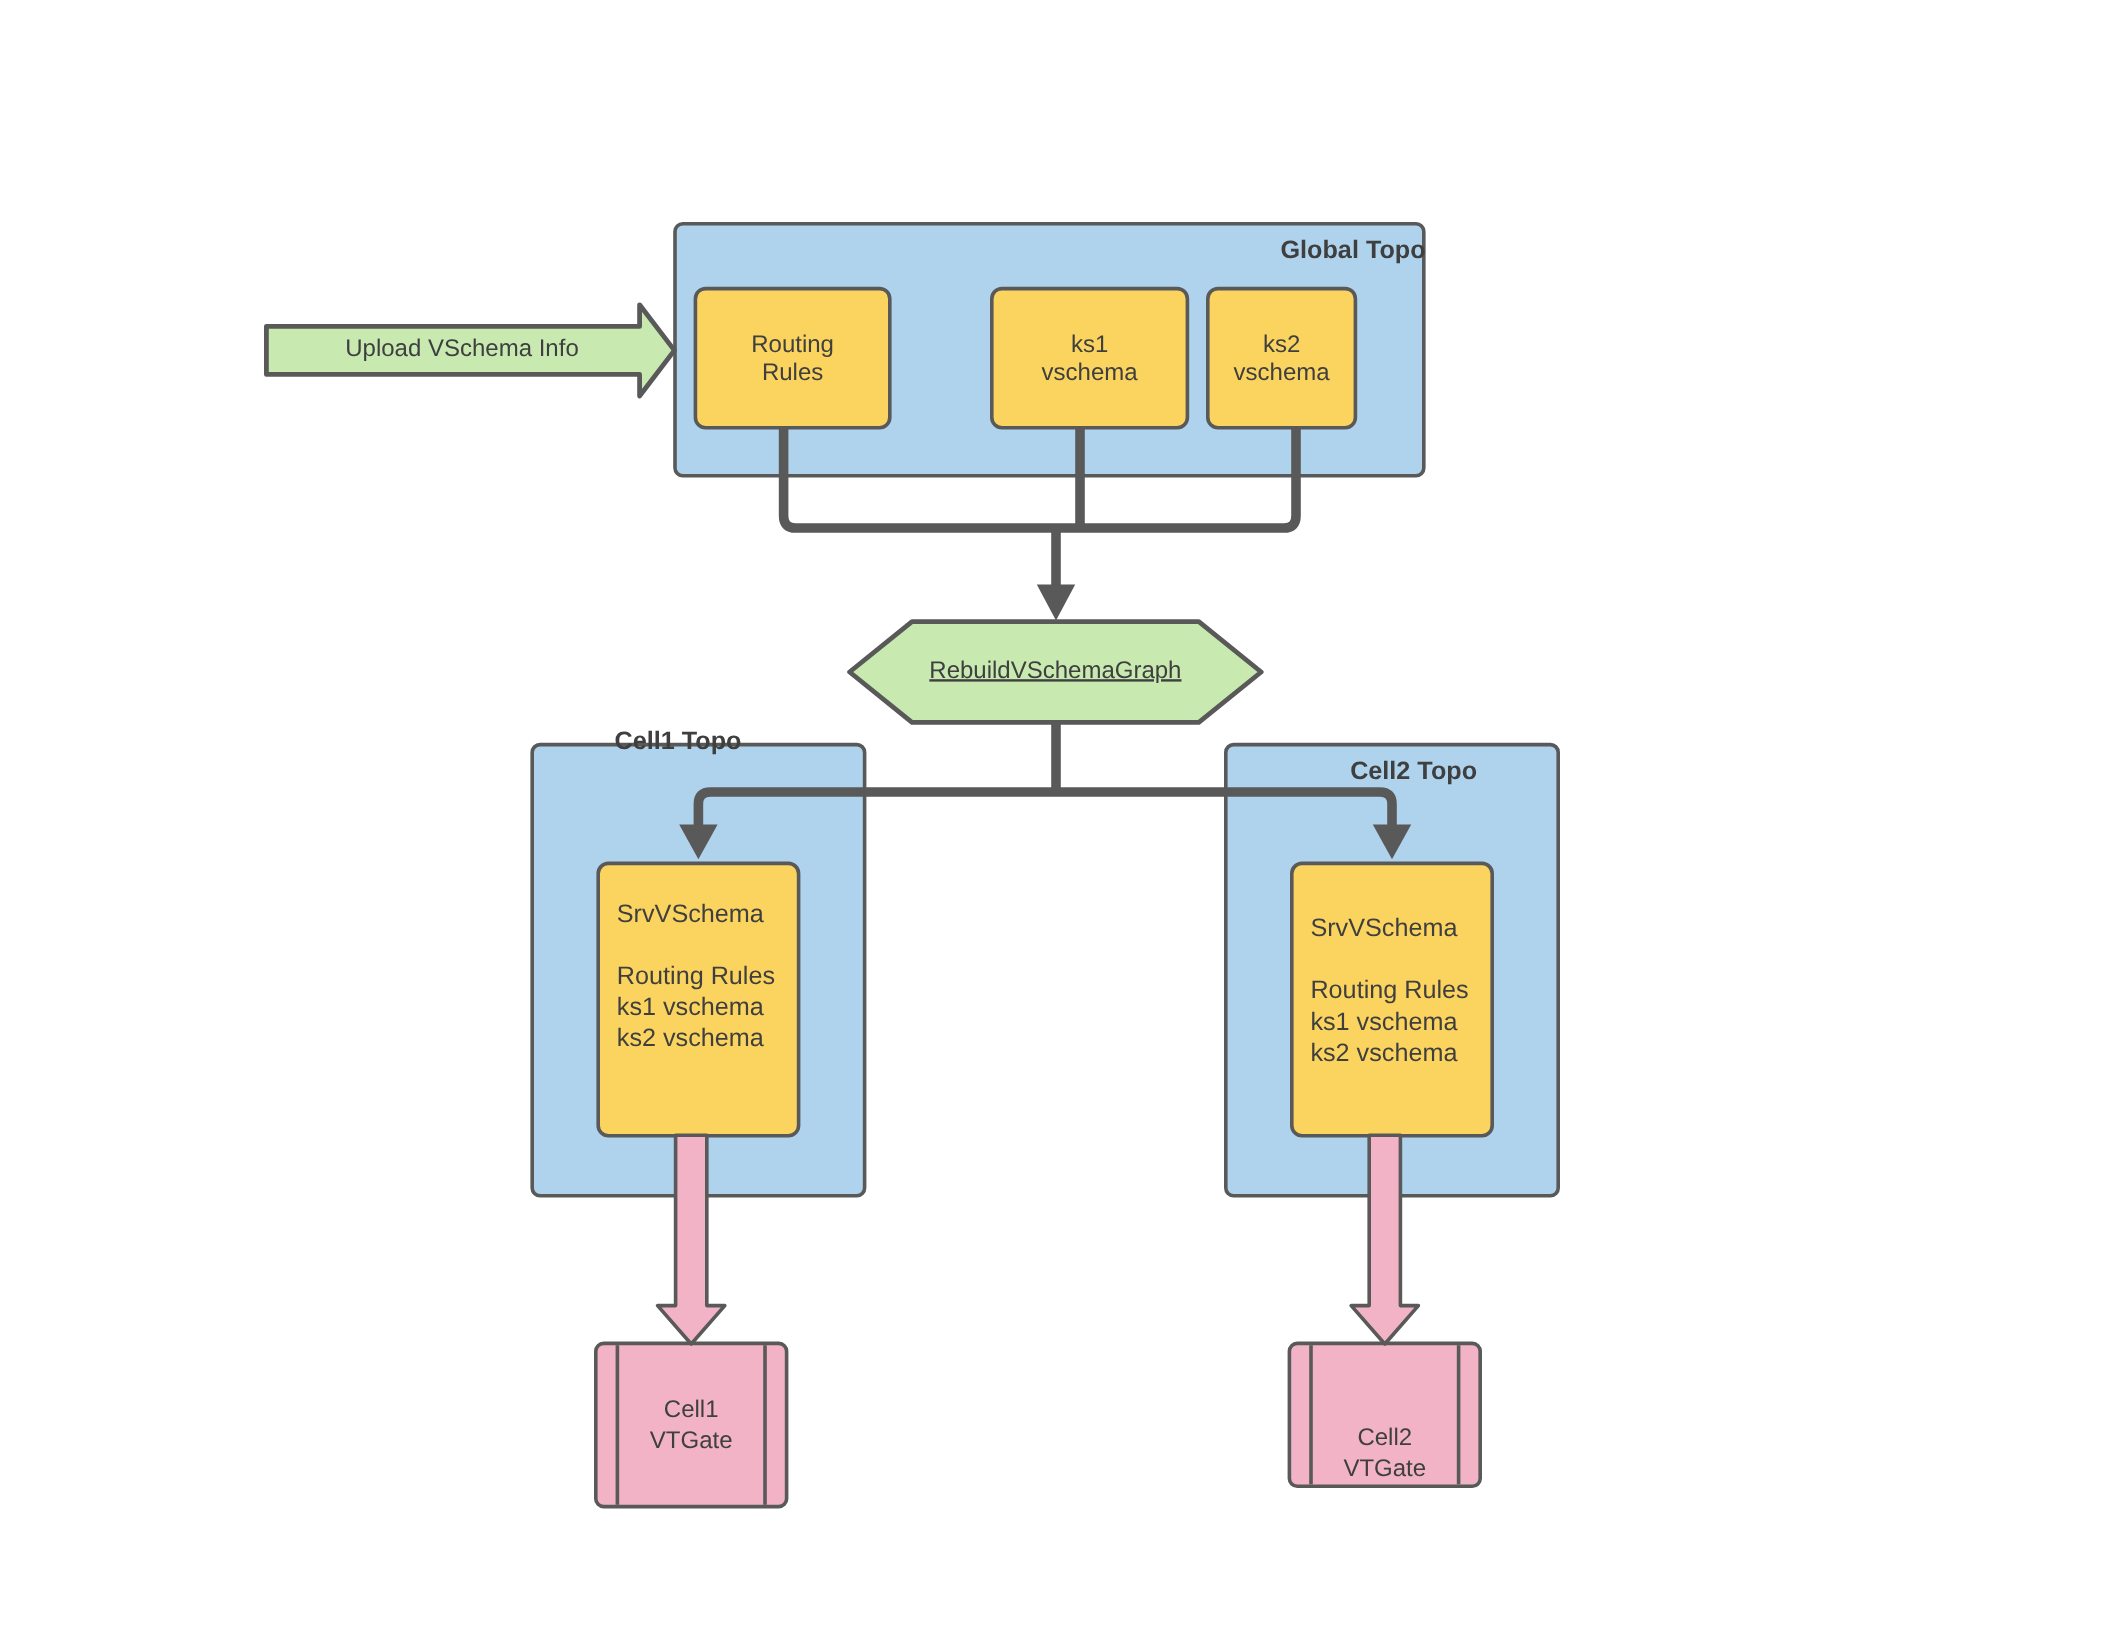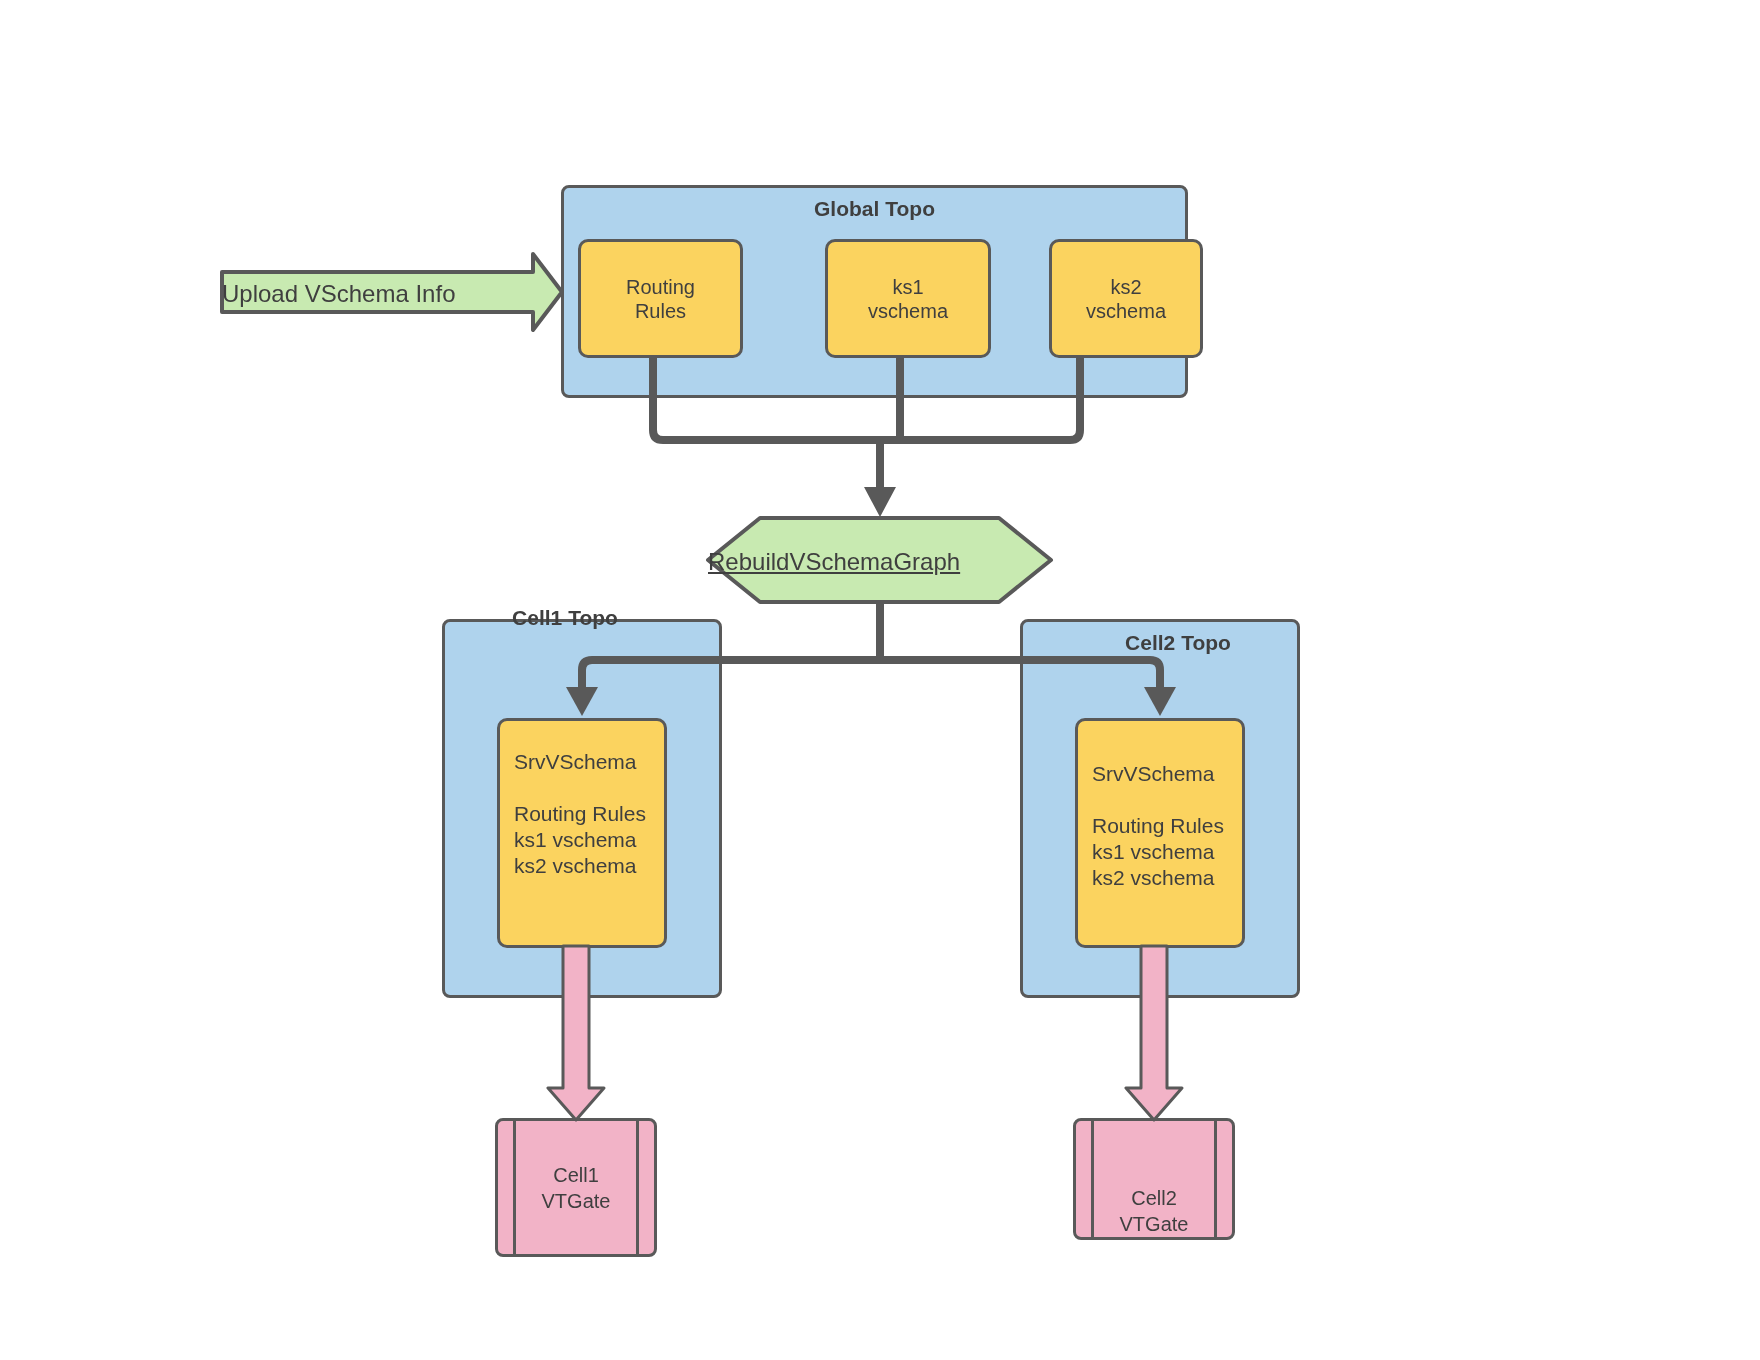--- a/index.html
+++ b/index.html
@@ -44,47 +44,47 @@
   }
   .boxlabel{
     font-size:20px;line-height:24px;text-align:center;
     white-space:pre-line;color:var(--text-dark);
   }
   .srvtext{
     font-size:21px;line-height:26px;text-align:left;
     white-space:pre-line;color:var(--text-dark);
   }
   .shapelabel{
-    position:absolute;font-size:24px;
+    position:absolute;font-size:20px;text-align:center;
     color:var(--text-dark);z-index:12;
   }
   #connector-layer{
     position:absolute;left:0;top:0;width:1760px;height:1360px;
     z-index:8;pointer-events:none;
   }
   .conn{fill:none;stroke:var(--line-gray);stroke-width:8;}
   .arrowhead{fill:var(--line-gray);stroke:none;}
   .green-shape{fill:var(--shape-green);stroke:var(--line-gray);stroke-width:4;stroke-linejoin:round;}
   .pink-arrow{fill:var(--shape-pink);stroke:var(--line-gray);stroke-width:3;stroke-linejoin:round;}
 </style>
 </head>
 <body>
 
 <div class="abs container" style="left:561px;top:185px;width:627px;height:213px;"></div>
-<div class="abs title" style="left:561px;top:197px;width:627px;">Global Topo</div>
+<div class="abs title" style="left:561px;top:197px;width:627px;text-align:right;">Global Topo</div>
 
 <div class="abs ybox" style="left:578px;top:239px;width:165px;height:119px;">
   <span class="boxlabel">Routing
 Rules</span>
 </div>
 <div class="abs ybox" style="left:825px;top:239px;width:166px;height:119px;">
   <span class="boxlabel">ks1
 vschema</span>
 </div>
-<div class="abs ybox" style="left:1005px;top:239px;width:154px;height:119px;margin-left:44px;">
+<div class="abs ybox" style="left:1005px;top:239px;width:126px;height:119px;">
   <span class="boxlabel">ks2
 vschema</span>
 </div>
 
 <div class="abs container" style="left:442px;top:619px;width:280px;height:379px;"></div>
 <div class="abs title" style="left:442px;top:606px;width:246px;">Cell1 Topo</div>
 <div class="abs ybox" style="left:497px;top:718px;width:170px;height:230px;align-items:flex-start;justify-content:flex-start;">
   <span class="srvtext" style="margin:28px 0 0 14px;">SrvVSchema
 
 Routing Rules

